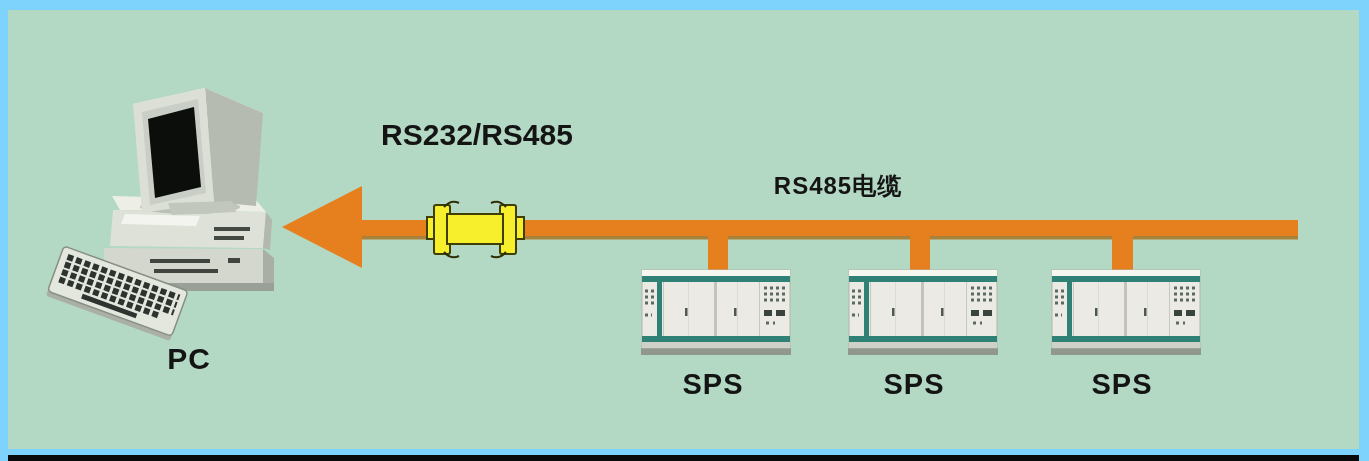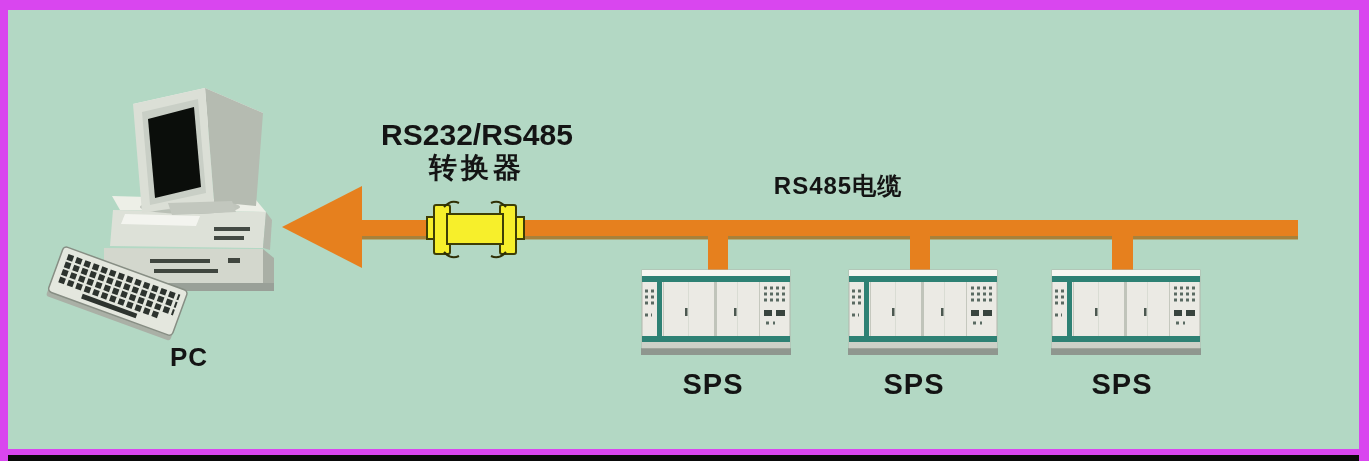--- a/index.html
+++ b/index.html
@@ -1,37 +1,37 @@
 <!DOCTYPE html>
 <html><head>
 <meta charset="utf-8">
 <style>
   html,body{margin:0;padding:0;background:#555;}
   .frame{
     position:relative;width:1369px;height:461px;overflow:hidden;
-    background:#d946ef;
+    background:#7dd3fc;
     font-family:"Liberation Sans","DejaVu Sans",sans-serif;
   }
   .canvas{
     position:absolute;left:8px;top:10px;width:1351px;height:439px;
     background:#b3d8c4;
   }
   .bottom-strip{
     position:absolute;left:8px;top:455px;width:1351px;height:6px;
     background:#0a0a0a;
   }
   svg.art{position:absolute;left:0;top:0;width:1369px;height:461px;}
   .lbl{
     position:absolute;font-weight:bold;color:#141414;text-align:center;
     white-space:nowrap;
   }
   .converter-label{left:352px;top:118px;width:250px;font-size:30px;line-height:33px;}
   .converter-label .line2{font-size:28px;letter-spacing:4px;}
   .bus-label{left:688px;top:170px;width:300px;font-size:24px;letter-spacing:1px;}
-  .pc-label{left:139px;top:342px;width:100px;font-size:26px;letter-spacing:1px;}
+  .pc-label{left:139px;top:342px;width:100px;font-size:30px;letter-spacing:1px;}
   .sps-label{top:368px;width:120px;font-size:29px;letter-spacing:1px;}
   .sps-1{left:653px;} .sps-2{left:854px;} .sps-3{left:1062px;}
 </style>
 </head>
 <body>
 
 <div class="frame">
   <div class="canvas"></div>
   <div class="bottom-strip"></div>
 
@@ -126,21 +126,20 @@
       </g>
     </g>
 
     <use href="#cab" x="641" y="270"></use>
     <use href="#cab" x="848" y="270"></use>
     <use href="#cab" x="1051" y="270"></use>
   </svg>
 
   <div class="lbl converter-label">
     <div class="line1">RS232/RS485</div>
-    <div class="line2">转换器</div>
   </div>
 
   <div class="lbl bus-label">RS485电缆</div>
 
   <div class="lbl pc-label">PC</div>
 
   <div class="lbl sps-label sps-1">SPS</div>
   <div class="lbl sps-label sps-2">SPS</div>
   <div class="lbl sps-label sps-3">SPS</div>
 </div>

